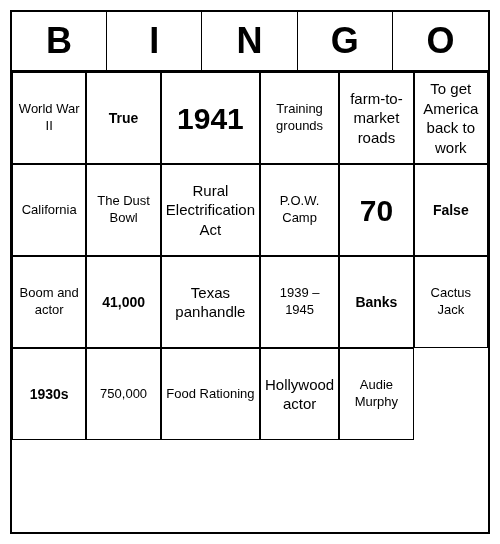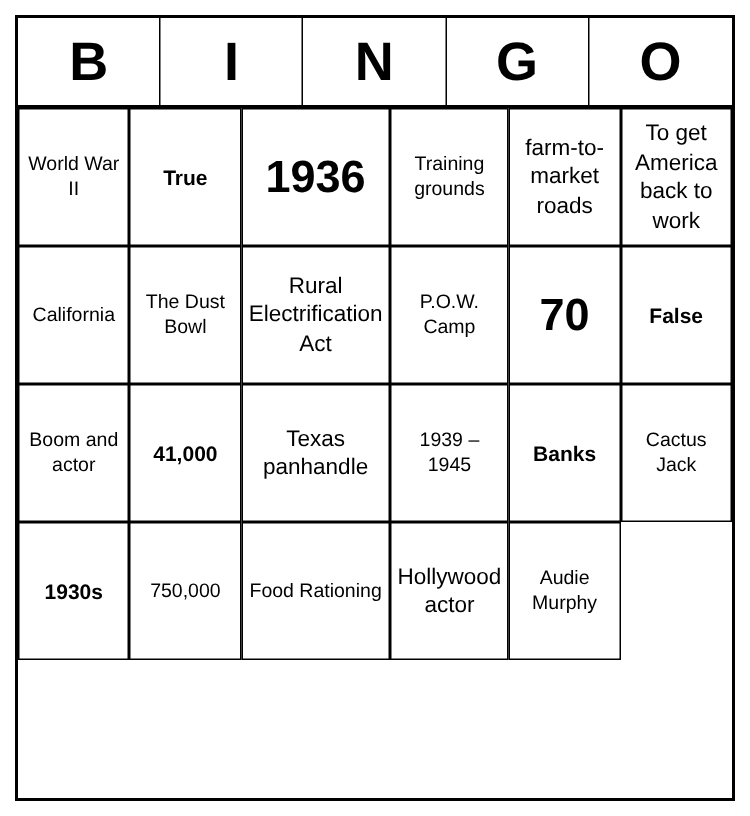--- a/index.html
+++ b/index.html
@@ -66,21 +66,21 @@
   <div class="bingo-header">
   <div class="bingo-header-cell">B</div>
       <div class="bingo-header-cell">I</div>
       <div class="bingo-header-cell">N</div>
       <div class="bingo-header-cell">G</div>
       <div class="bingo-header-cell">O</div>
     </div>
   <div class="bingo-grid">
   <div class="bingo-cell">World War II</div>
       <div class="bingo-cell large">True</div>
-      <div class="bingo-cell xlarge">1936</div>
+      <div class="bingo-cell xlarge">1941</div>
       <div class="bingo-cell">Training grounds</div>
       <div class="bingo-cell small">farm-to-market roads</div>
       <div class="bingo-cell small">To get America back to work</div>
       <div class="bingo-cell">California</div>
       <div class="bingo-cell">The Dust Bowl</div>
       <div class="bingo-cell small">Rural Electrification Act</div>
       <div class="bingo-cell">P.O.W. Camp</div>
       <div class="bingo-cell xlarge">70</div>
       <div class="bingo-cell large">False</div>
       <div class="bingo-cell">Boom and actor</div>

